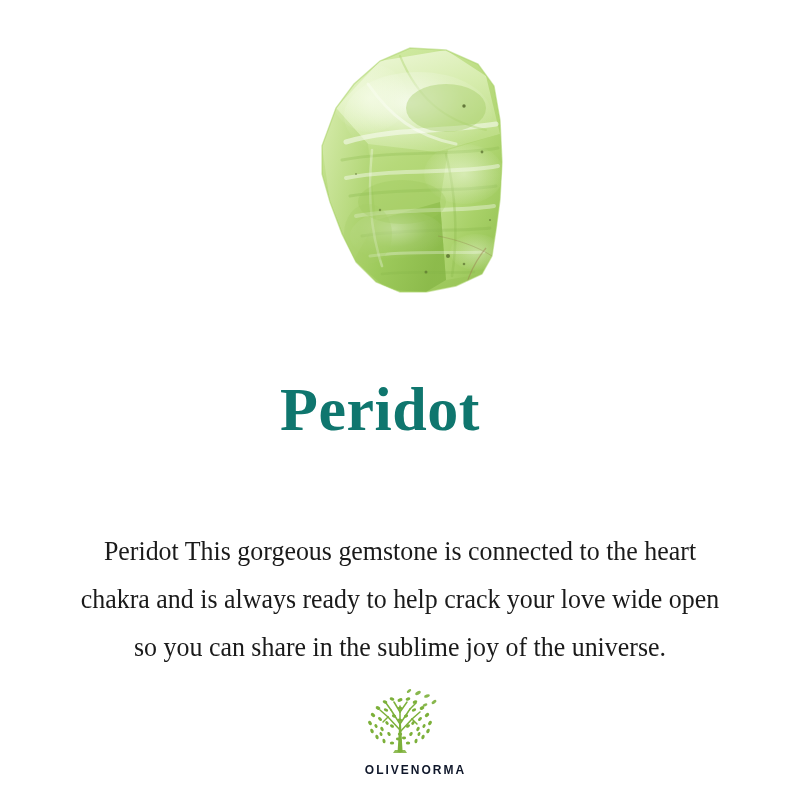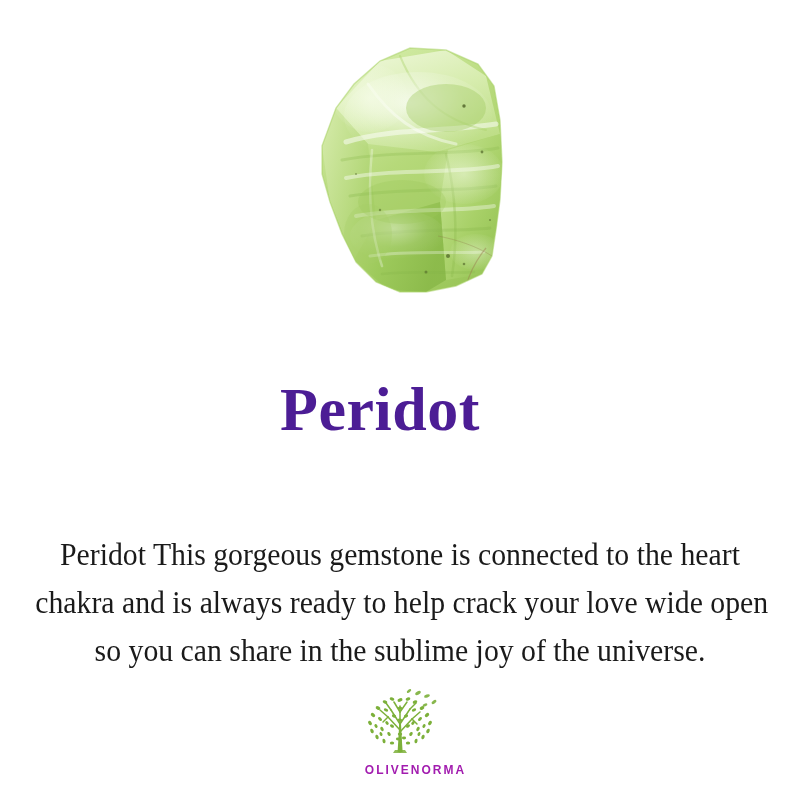--- a/index.html
+++ b/index.html
@@ -39,21 +39,21 @@
     position: absolute;
     left: 0;
     top: 334px;
     width: 760px;
     text-align: center;
     font-family: "Liberation Serif", "DejaVu Serif", serif;
     font-size: 62px;
     font-weight: 700;
     line-height: 1.08;
     letter-spacing: 0.5px;
-    color: #4c1d95;
+    color: #0f766e;
     white-space: nowrap;
   }
 
   
   .keywords {
     position: absolute;
     left: 0;
     top: 444px;
     width: 800px;
     text-align: center;
@@ -72,21 +72,21 @@
   }
 
   
   .description {
     position: absolute;
     left: 20px;
     top: 500px;
     width: 760px;
     text-align: center;
     font-family: "Liberation Serif", "DejaVu Serif", serif;
-    font-size: 31px;
+    font-size: 27px;
     font-weight: 400;
     color: #1a1a1a;
   }
   .description .desc-line {
     display: block;
     line-height: 48px;
     white-space: nowrap;
     transform: scaleX(0.96);
   }
 
@@ -102,21 +102,21 @@
     display: block;
     margin: 0 auto;
   }
   .brand-name {
     display: block;
     margin-top: 1px;
     font-family: "Liberation Sans", sans-serif;
     font-size: 12px;
     font-weight: 700;
     letter-spacing: 2.0px;
-    color: #a21caf;
+    color: #0f172a;
     text-indent: 2px;
     padding-left: 29px;
   }
 </style>
 </head>
 <body>
 
 <div class="card">
 
   <div class="gem-figure">

